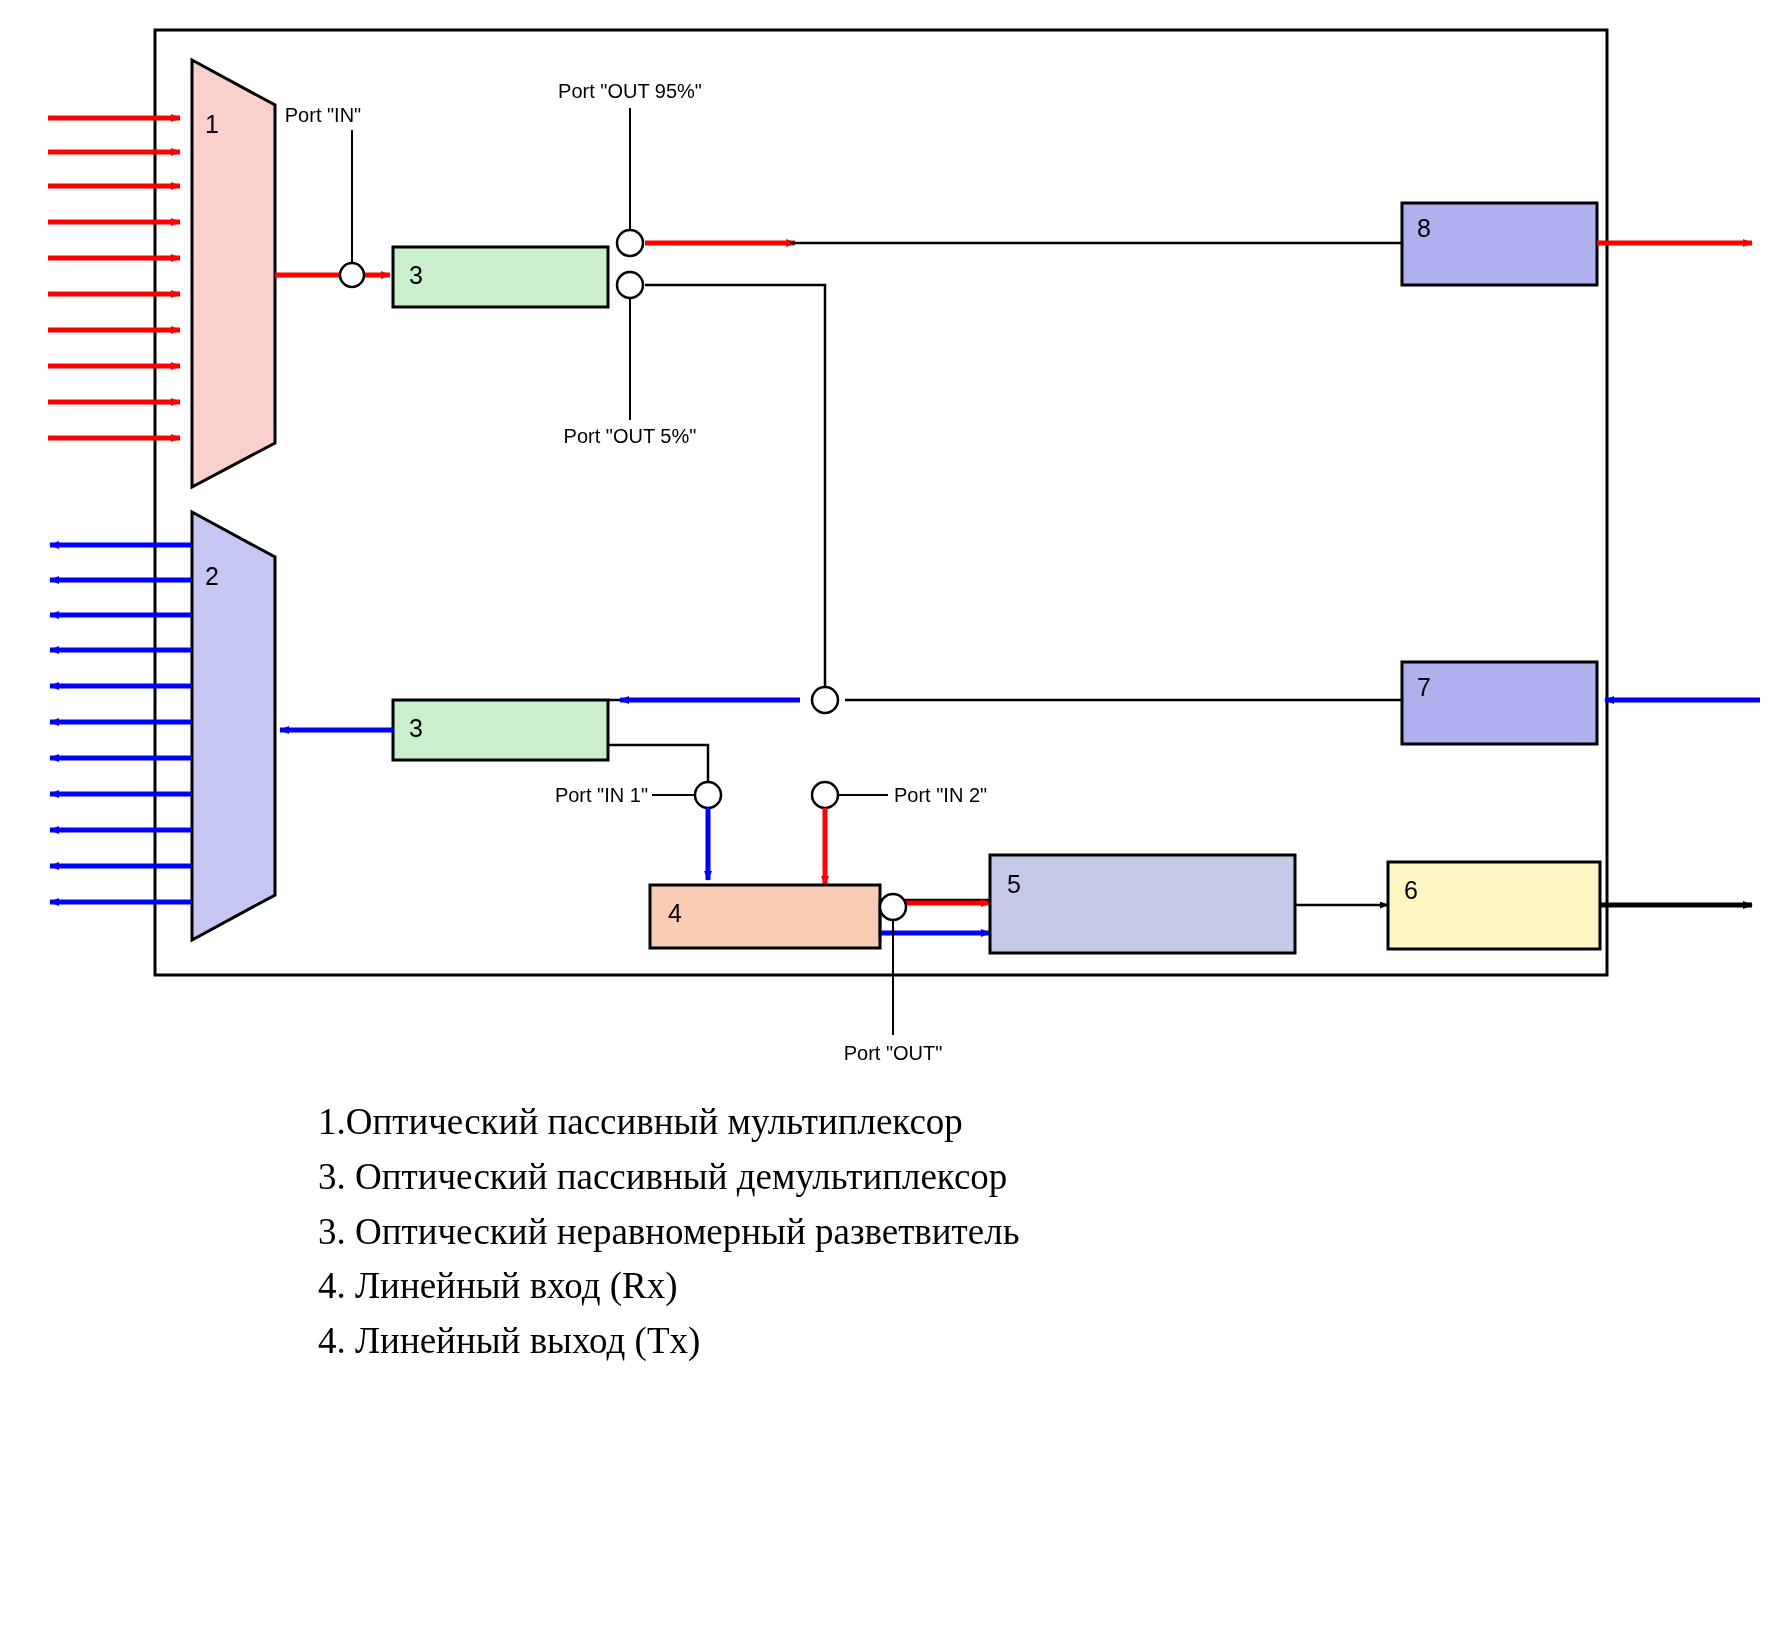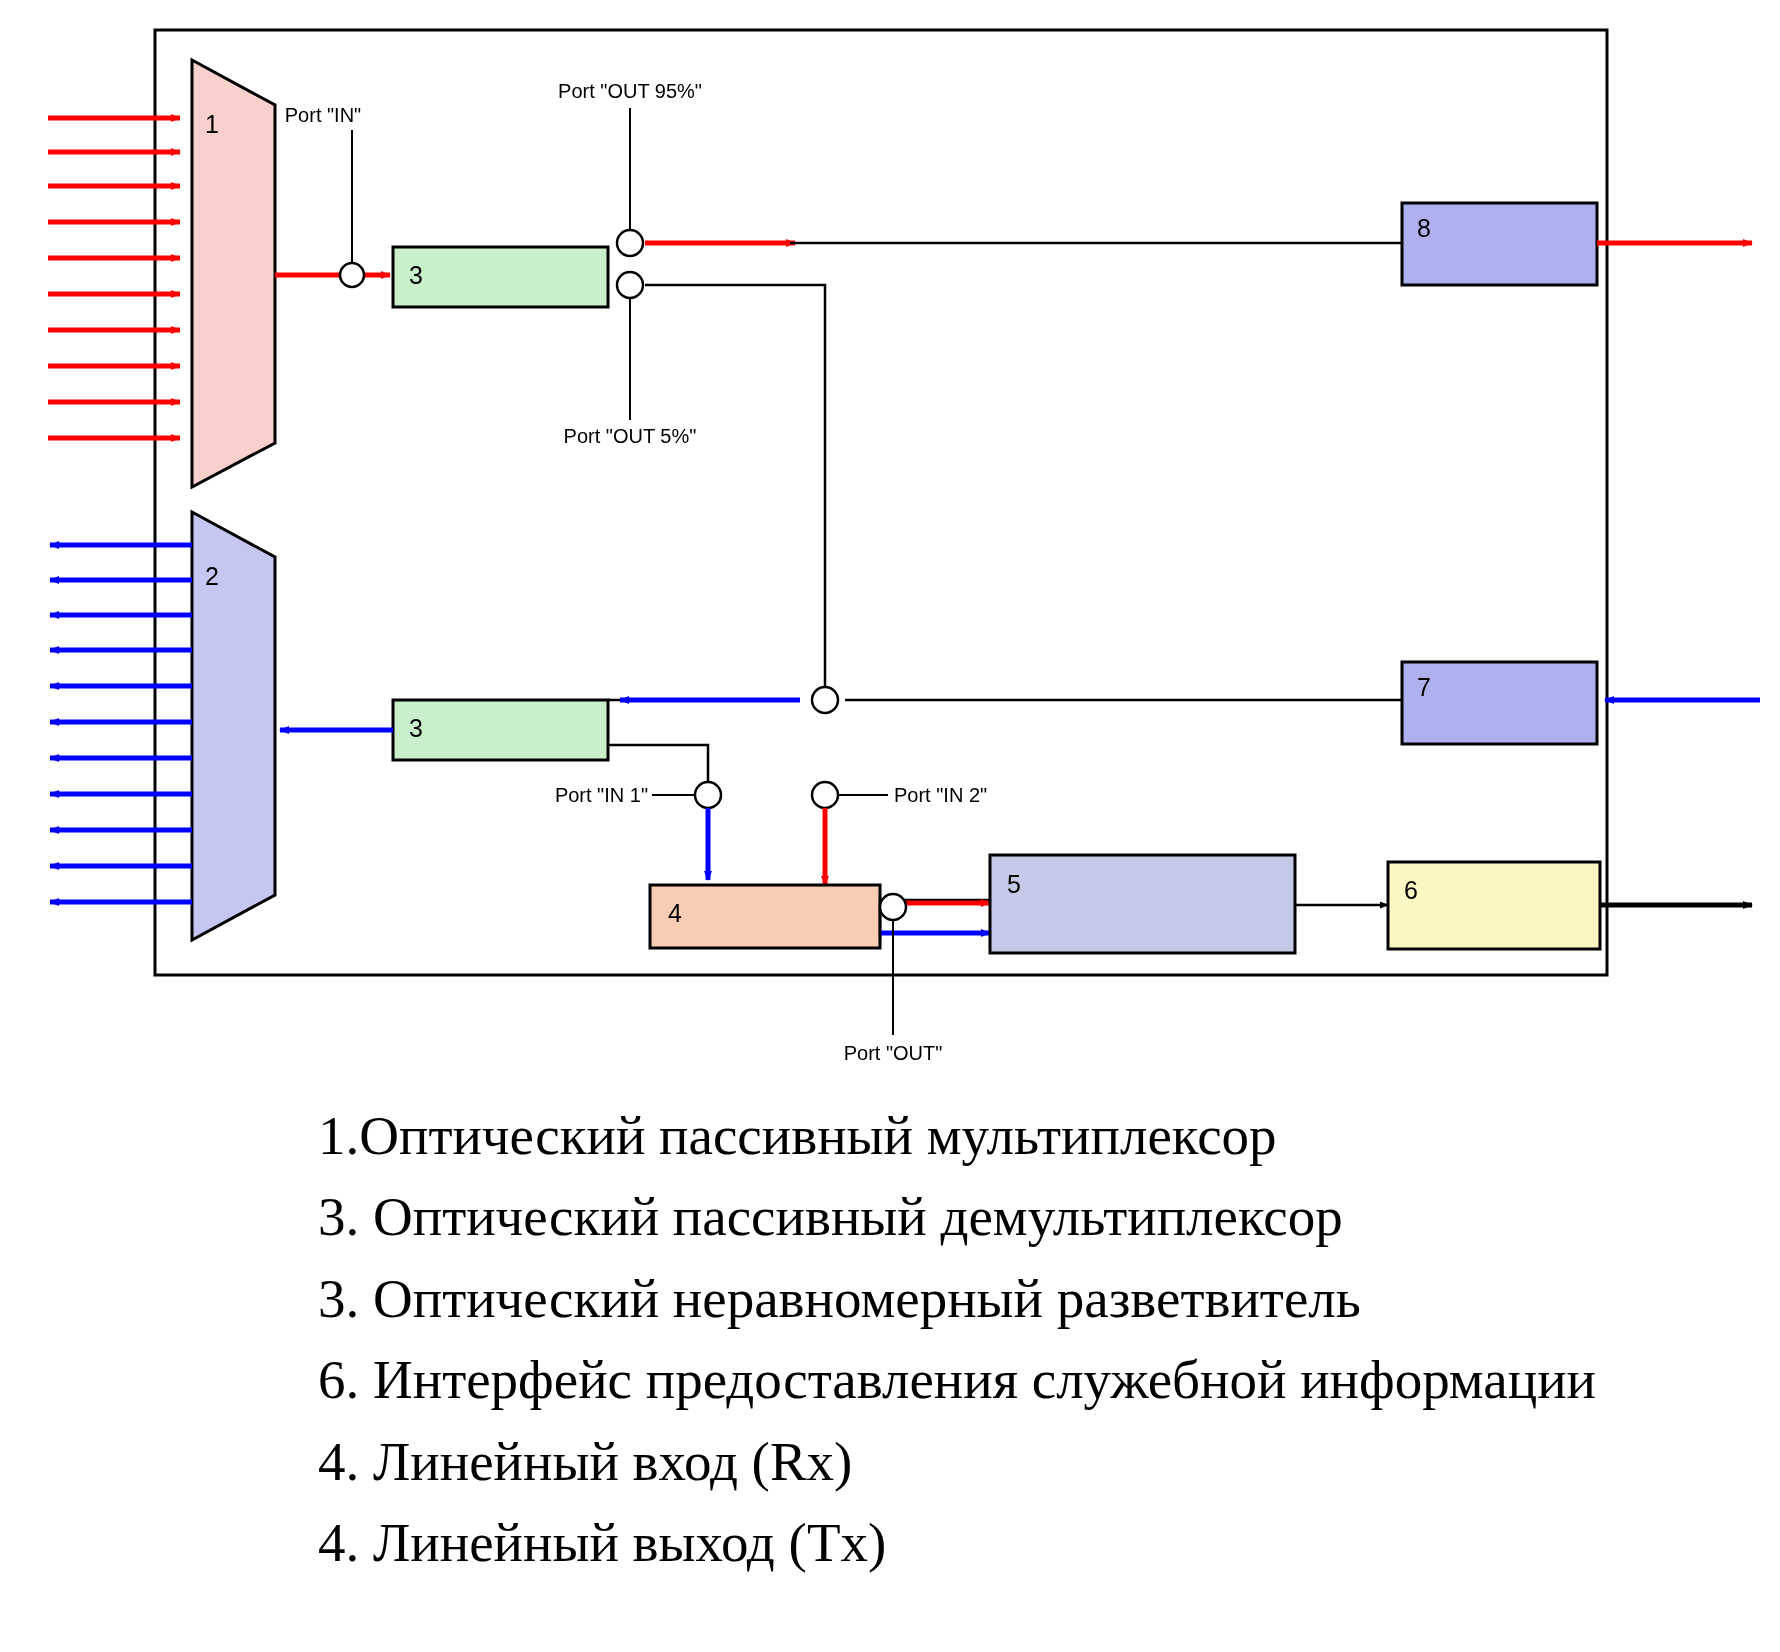--- a/index.html
+++ b/index.html
@@ -40,21 +40,21 @@
     top: 1095px;
     width: 1300px;
   }
   #legend ol {
     list-style: none;
     margin: 0;
     padding: 0;
   }
   #legend li {
     font-family: "Liberation Serif", serif;
-    font-size: 55px;
+    font-size: 37px;
     color: #000000;
     line-height: 1.48;
     white-space: nowrap;
   }
 </style>
 </head>
 <body>
 
 <div id="diagram-wrap">
 <svg id="diagram" width="1780" height="1080" viewBox="0 0 1780 1080" xmlns="http://www.w3.org/2000/svg">
@@ -179,17 +179,16 @@
   <text class="blk-label" x="1404" y="899">6</text>
   <line x1="1600" y1="905" x2="1752" y2="905" stroke="#000000" stroke-width="5" marker-end="url(#arrowBlack)"></line>
 </svg>
 </div>
 
 <div id="legend">
   <ol>
     <li>1.Оптический пассивный мультиплексор</li>
     <li>3. Оптический пассивный демультиплексор</li>
     <li>3. Оптический неравномерный разветвитель</li>
-    <li>6. Интерфейс предоставления служебной информации</li>
     <li>4. Линейный вход (Rx)</li>
     <li>4. Линейный выход (Tx)</li>
   </ol>
 </div>
 
 </body></html>

